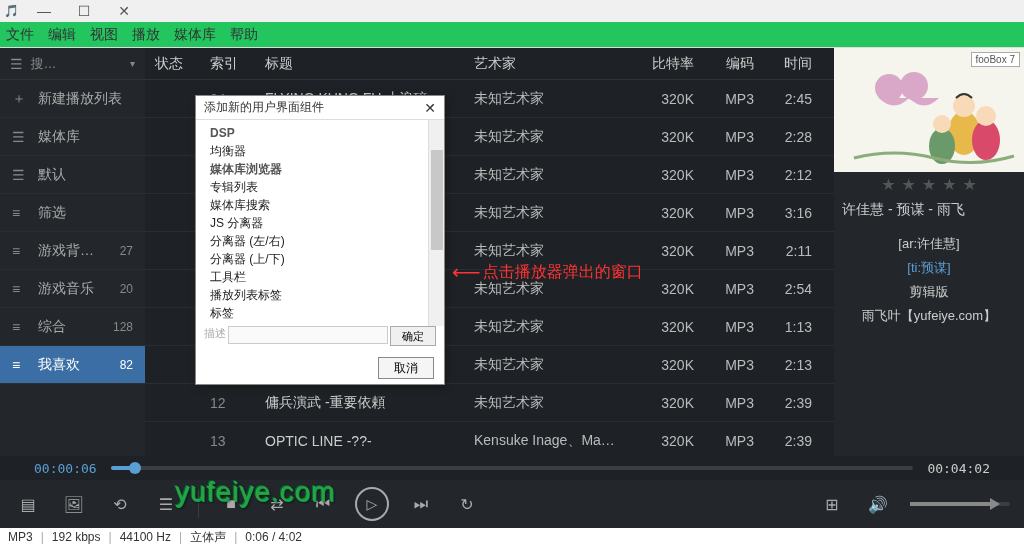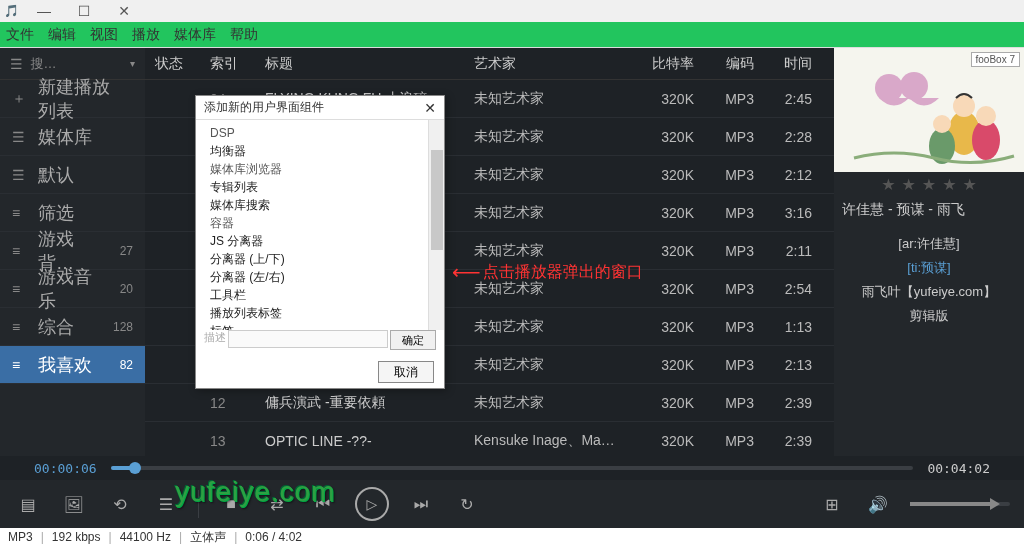--- a/index.html
+++ b/index.html
@@ -16,21 +16,21 @@
 
 .main { display: flex; height: 408px; background: #1e2226; }
 
 .sidebar { width: 145px; background: #23272b; display: flex; flex-direction: column; }
 .sb-search { height: 32px; display: flex; align-items: center; padding: 0 10px; color: #888; gap: 8px; border-bottom: 1px solid #333; }
 .sb-search .hamb { font-size: 14px; }
 .sb-search .txt { flex: 1; font-size: 13px; }
 .sb-search .dd { font-size: 10px; }
 .sb-item { height: 38px; display: flex; align-items: center; padding: 0 12px; gap: 10px; color: #aaa; cursor: pointer; border-bottom: 1px solid #2a2e33; }
 .sb-item .ico { width: 16px; font-size: 14px; color: #888; }
-.sb-item .lbl { flex: 1; font-size: 18px; }
+.sb-item .lbl { flex: 1; font-size: 14px; }
 .sb-item .cnt { font-size: 12px; color: #888; }
 .sb-item.sel { background: #3a6ea5; color: #fff; }
 .sb-item.sel .ico, .sb-item.sel .cnt { color: #fff; }
 
 .center { flex: 1; display: flex; flex-direction: column; background: #1e2226; }
 .thead { height: 32px; display: flex; align-items: center; padding: 0 10px; color: #ccc; font-size: 14px; border-bottom: 1px solid #333; }
 .col-status { width: 55px; }
 .col-index { width: 55px; text-align: left; }
 .col-title { flex: 1; }
 .col-artist { width: 150px; }
@@ -72,21 +72,21 @@
 .vol-bar .vbulge { position: absolute; left: 80%; top: -4px; width: 0; height: 0; border-left: 10px solid #888; border-top: 6px solid transparent; border-bottom: 6px solid transparent; }
 
 .statusbar { height: 18px; background: #fff; color: #333; display: flex; align-items: center; padding: 0 8px; font-size: 12px; gap: 4px; }
 .statusbar .sep { color: #aaa; margin: 0 4px; }
 
 .dialog { position: absolute; left: 195px; top: 95px; width: 250px; background: #fff; color: #333; border: 1px solid #888; box-shadow: 2px 2px 8px rgba(0,0,0,0.3); font-size: 12px; z-index: 100; }
 .dlg-head { height: 24px; display: flex; align-items: center; padding: 0 8px; background: #fff; border-bottom: 1px solid #ddd; }
 .dlg-head .dlg-title { flex: 1; }
 .dlg-head .dlg-close { cursor: pointer; font-size: 14px; }
 .dlg-body { padding: 4px 10px 4px 14px; max-height: 210px; overflow: hidden; position: relative; font-size: 12px; line-height: 18px; }
-.dlg-body .cat { color: #555; font-weight: normal; }
+.dlg-body .cat { color: #555; font-weight: bold; }
 .dlg-body .itm { color: #222; padding-left: 0; cursor: pointer; }
 .dlg-body .scroll { position: absolute; right: 0; top: 0; width: 16px; height: 100%; background: #f0f0f0; border-left: 1px solid #ddd; }
 .dlg-body .scroll .thumb { position: absolute; top: 30px; left: 2px; width: 12px; height: 100px; background: #c8c8c8; }
 .dlg-desc { height: 26px; display: flex; align-items: flex-start; padding: 0 8px; gap: 2px; }
 .dlg-desc .dlbl { color: #aaa; font-size: 11px; }
 .dlg-desc .dinp { flex: 1; height: 18px; border: 1px solid #ccc; background: #fafafa; }
 .dlg-desc .dok { width: 46px; height: 20px; font-size: 11px; background: #f0f0f0; border: 1px solid #aaa; cursor: pointer; }
 .dlg-foot { height: 32px; display: flex; align-items: center; justify-content: flex-end; padding: 0 10px; }
 .dlg-foot .dcancel { width: 56px; height: 22px; font-size: 12px; background: #f5f5f5; border: 1px solid #888; cursor: pointer; }
 
@@ -293,22 +293,22 @@
       <span>★</span>
       <span>★</span>
       <span>★</span>
       <span>★</span>
       <span>★</span>
     </div>
     <div class="np-title">许佳慧 - 预谋 - 雨飞</div>
     <div class="lyrics">
       <div class="lyr-ar">[ar:许佳慧]</div>
       <div class="lyr-ti">[ti:预谋]</div>
+      <div class="lyr-al">剪辑版</div>
       <div class="lyr-al">雨飞叶【yufeiye.com】</div>
-      <div class="lyr-al">剪辑版</div>
     </div>
   </div>
 </div>
 
 <div class="seek">
   <span class="time-l">00:00:06</span>
   <div class="bar">
     <div class="fill"></div>
     <div class="knob"></div>
   </div>
@@ -352,24 +352,23 @@
   <div class="dlg-head">
     <span class="dlg-title">添加新的用户界面组件</span>
     <span class="dlg-close">✕</span>
   </div>
   <div class="dlg-body">
     <div class="cat">DSP</div>
     <div class="itm">均衡器</div>
     <div class="cat">媒体库浏览器</div>
     <div class="itm">专辑列表</div>
     <div class="itm">媒体库搜索</div>
-    <div class="cat">容器</div>
     <div class="itm">JS 分离器</div>
+    <div class="itm">分离器 (左/右)</div>
     <div class="itm">分离器 (上/下)</div>
-    <div class="itm">分离器 (左/右)</div>
     <div class="itm">工具栏</div>
     <div class="itm">播放列表标签</div>
     <div class="itm">标签</div>
 
     <div class="scroll">
         <div class="thumb"></div>
       </div>
   </div>
   <div class="dlg-desc">
     <span class="dlbl">描述</span>

